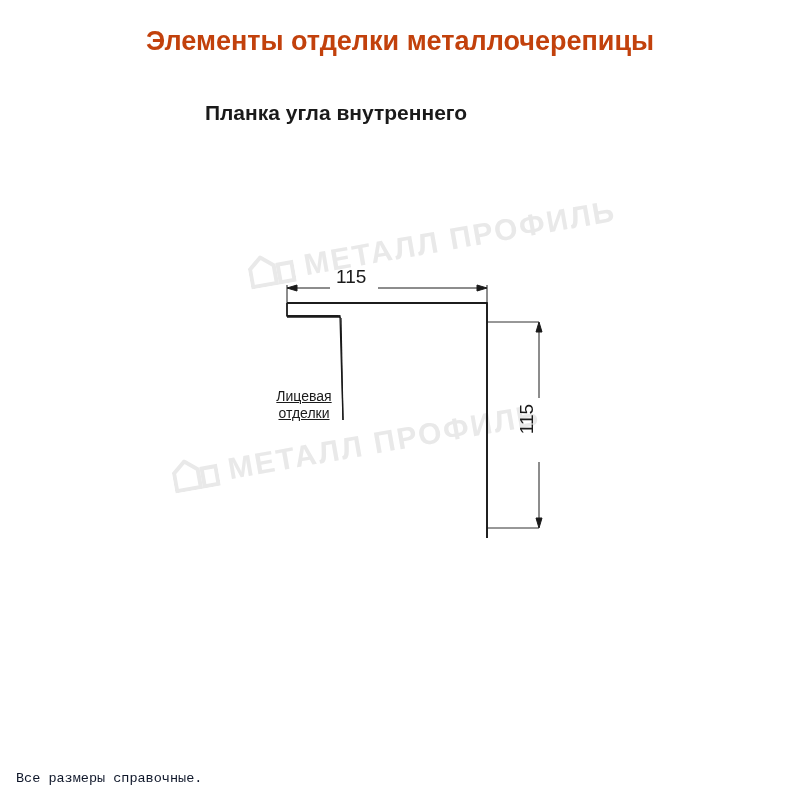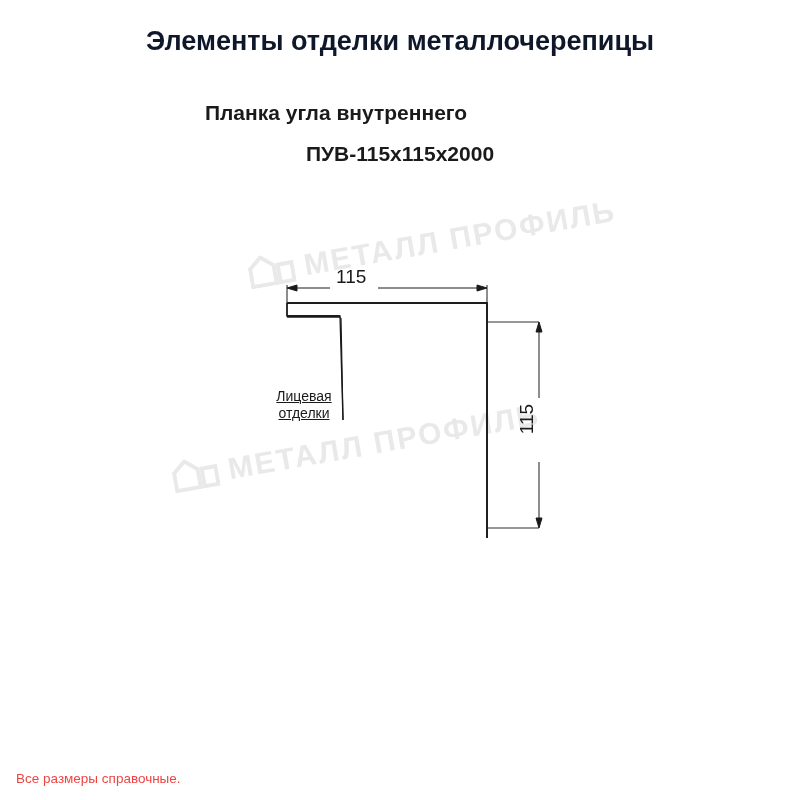--- a/index.html
+++ b/index.html
@@ -26,21 +26,21 @@
   
   .title {
     position: absolute;
     left: 0;
     top: 26px;
     width: 800px;
     text-align: center;
     font-size: 27px;
     font-weight: bold;
     letter-spacing: 0px;
-    color: #0f172a;
+    color: #c2410c;
   }
   .subtitle {
     position: absolute;
     left: 0;
     top: 101px;
     width: 672px;
     text-align: center;
     font-size: 21px;
     font-weight: bold;
     color: #1a1a1a;
@@ -123,32 +123,32 @@
     text-decoration: underline;
   }
 
   
   .footer {
     position: absolute;
     left: 16px;
     bottom: 11px;
     font-size: 13.5px;
     line-height: 20px;
-    color: #ef4444;
+    color: #0f172a;
+    font-family: Liberation Mono, monospace;
   }
   .footer div { white-space: nowrap; }
 </style>
 </head>
 <body>
 
 <div class="page">
 
   <div class="title">Элементы отделки металлочерепицы</div>
   <div class="subtitle">Планка угла внутреннего</div>
-  <div class="code">ПУВ-115x115x2000</div>
 
   <div class="watermark wm-1">
     <span class="wm-logo">
       <svg width="46" height="32" viewBox="0 0 46 32">
         <polygon points="2,30 2,12 14,2 26,12 26,30" fill="none" stroke="#e9e9e9" stroke-width="4"></polygon>
         <rect x="30" y="12" width="14" height="18" fill="none" stroke="#e9e9e9" stroke-width="4"></rect>
       </svg>
     </span><span>МЕТАЛЛ ПРОФИЛЬ</span>
   </div>
 

